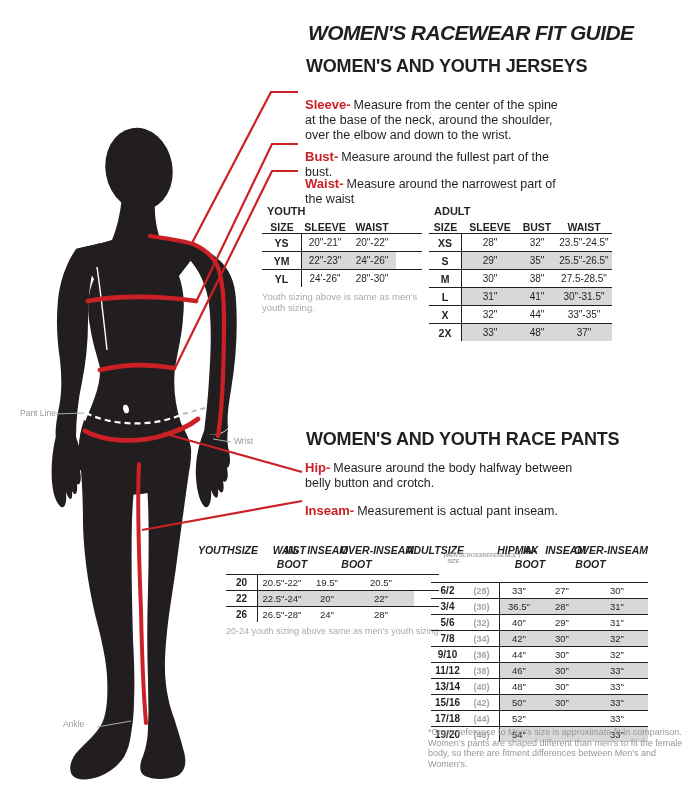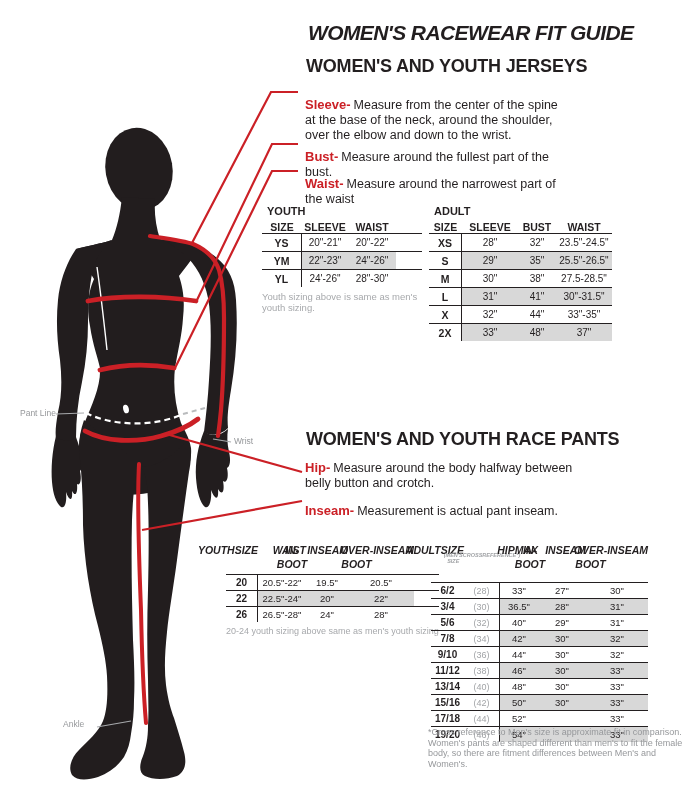--- a/index.html
+++ b/index.html
@@ -50,21 +50,21 @@
   .row{border-top:1.5px solid var(--ink);align-items:stretch;}
   .rh17 .row{height:17px;}
   .rh15 .row{height:15px;}
   .cell{display:flex;align-items:center;justify-content:center;font-size:10px;}
   .cell.key{font-weight:bold;font-size:10.5px;}
   .rh15 .cell{font-size:9.5px;}
   .rh15 .cell.key{font-size:10px;}
   .vl1 .row .cell:nth-child(1){border-right:1.6px solid var(--ink);}
   .vl2 .row .cell:nth-child(2){border-right:1.6px solid var(--ink);}
   .rows .row:nth-child(even) .cell.val{background:var(--shade);}
-  .t-ap .row .cell:nth-child(2){color:#a2a4a7;font-weight:normal;font-size:9px;}
+  .t-ap .row .cell:nth-child(2){color:#a2a4a7;font-weight:bold;font-size:9px;}
   .note{color:var(--notegray);font-size:9.5px;line-height:11px;text-align:left;margin-top:4px;}
   .t-yj .note{width:160px;}
   .t-yp .note{font-size:9px;white-space:nowrap;}
   #footnote{left:428px;top:727px;width:258px;font-size:9px;line-height:10.5px;
             color:var(--labgray);text-align:left;}
 </style>
 </head>
 <body>
 
 <svg class="fig" viewBox="0 0 684 800" aria-hidden="true">

